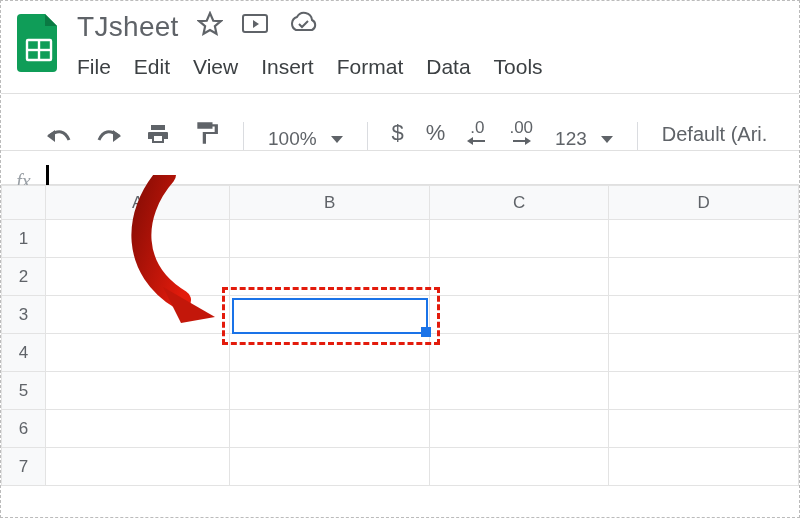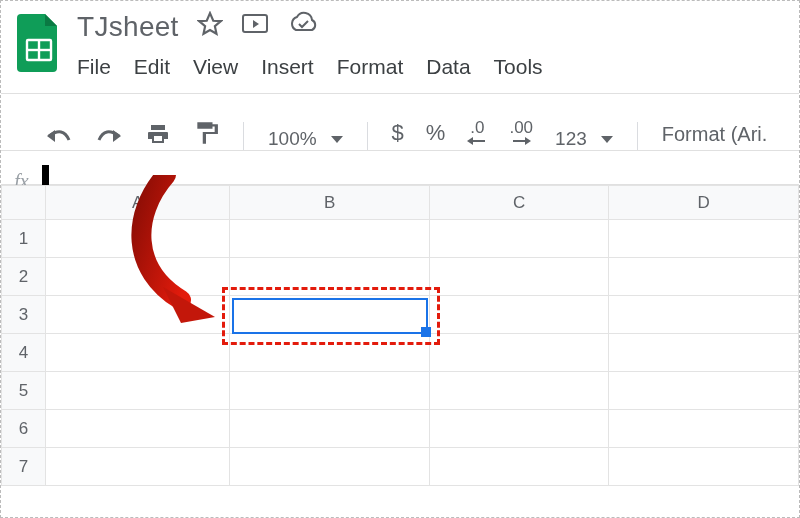--- a/index.html
+++ b/index.html
@@ -24,21 +24,21 @@
   .tb-btn { cursor:pointer; display:inline-flex; align-items:center; padding:4px 6px; color:#5f6368;}
   .tb-text { cursor:pointer; padding:4px 6px; }
   .tb-zoom { display:flex; align-items:center; gap:8px; padding:0 6px; cursor:pointer;}
   .caret-down { width:0; height:0; border-left:6px solid transparent; border-right:6px solid transparent; border-top:7px solid #5f6368; margin-left:6px; display:inline-block;}
   .font-trunc { max-width:118px; overflow:hidden; white-space:nowrap;}
 
   .divider2 { height:1px; background:#e0e0e0; }
 
   
   .fxbar { display:flex; align-items:center; height:34px; border-bottom:1px solid #e0e0e0;}
-  .fxlabel { width:48px; text-align:center; font-style:italic; font-family:"Times New Roman", serif; font-size:20px; color:#9aa0a6; border-right:7px solid #000000; height:100%; display:flex; align-items:center; justify-content:center;margin-top:28px;}
+  .fxlabel { width:48px; text-align:center; font-style:italic; font-family:"Times New Roman", serif; font-size:20px; color:#9aa0a6; border-right:3px solid #000000; height:100%; display:flex; align-items:center; justify-content:center;margin-top:28px;}
   .fxinput { flex:1; height:100%; border:none; outline:none; padding:0 8px; font-size:16px;}
 
   
   .gridwrap { position:relative; }
   table.grid { border-collapse:collapse; table-layout:fixed; }
   table.grid th, table.grid td { border:1px solid #e3e3e3; }
   .corner { width:44px; height:34px; background:#f8f9fa;}
   th.colhead { height:34px; background:#f8f9fa; font-weight:400; font-size:17px; color:#5f6368; text-align:center;}
   th.rowhead { width:44px; background:#f8f9fa; font-weight:400; font-size:17px; color:#5f6368; text-align:center;}
   td.cell { height:38px; background:#fff;}
@@ -145,21 +145,21 @@
     <svg width="20" height="10" viewBox="0 0 20 10">
         <line x1="2" y1="5" x2="16" y2="5" stroke="#5f6368" stroke-width="2"></line>
         <polygon points="20,5 14,1 14,9" fill="#5f6368"></polygon>
       </svg>
   </span>
   <span class="tb-zoom">
     <span>123</span>
     <span class="caret-down"></span>
   </span>
   <span class="tb-sep"></span>
-  <span class="tb-text font-trunc" style="font-size:20px;">Format (Ari.</span>
+  <span class="tb-text font-trunc" style="font-size:20px;">Default (Ari.</span>
 </div>
 
 <div class="divider2"></div>
 
 <div class="fxbar">
   <div class="fxlabel">fx</div>
   <input class="fxinput" type="text" value="" style="">
 </div>
 
 <div class="gridwrap">

